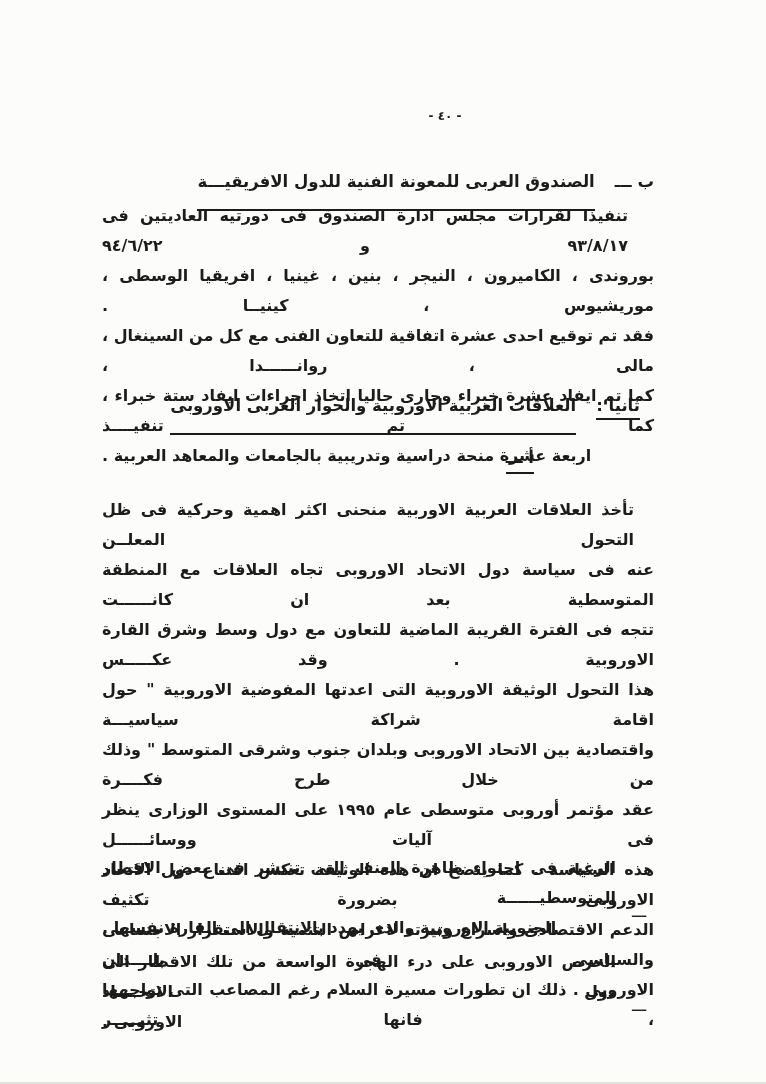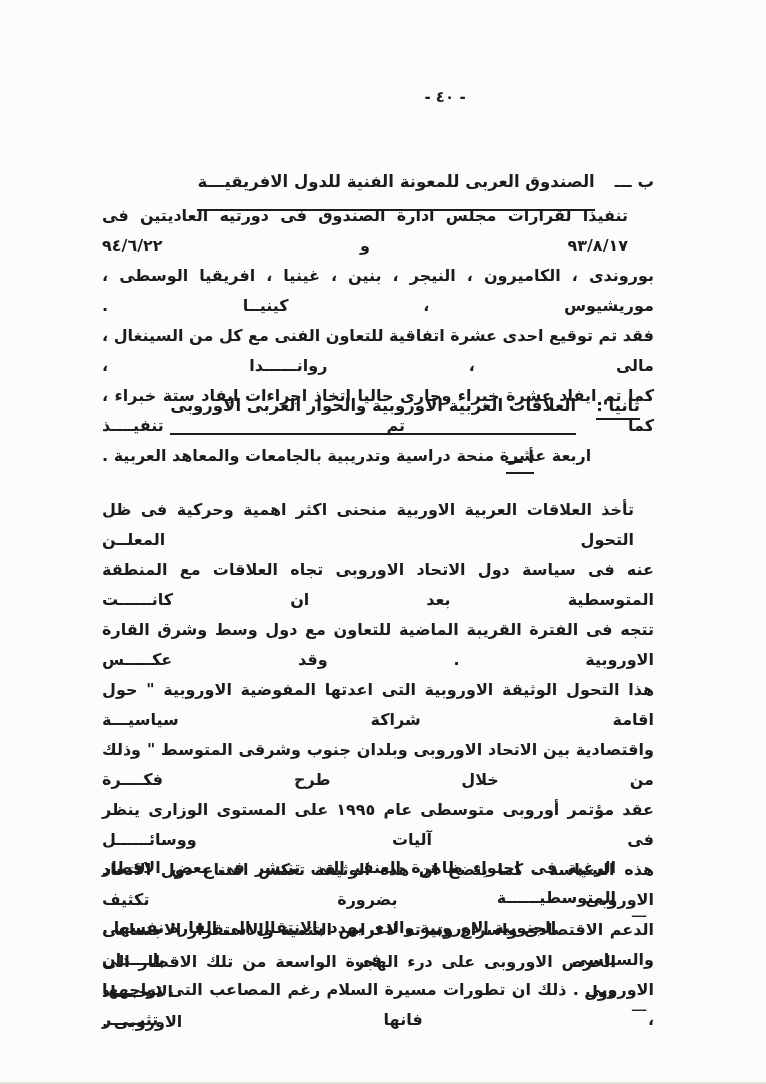--- a/index.html
+++ b/index.html
@@ -10,22 +10,22 @@
     color: #1c1c1c;
     font-family: "DejaVu Sans", sans-serif;
     direction: rtl;
     overflow: hidden;
   }
   .page { position: absolute; inset: 0; border-bottom: 2px solid #e3e3df; }
 
   .blk { position: absolute; right: 112px; left: 102px; }
 
   .pagenum {
-    position: absolute; top: 88px; left: 124px; right: 0;
-    text-align: center; font-size: 15px; font-weight: 700; letter-spacing: 1px;
+    position: absolute; top: 109px; left: 124px; right: 0;
+    text-align: center; font-size: 12px; font-weight: 700; letter-spacing: 1px;
   }
 
   .ln { font-size: 16px; line-height: 30px; font-weight: 600; text-align: left; }
   .j  { text-align: justify; text-align-last: justify; }
   .ind1 { padding-right: 26px; }  
   .ind2 { padding-right: 20px; }  
   .endshort1 { padding-right: 38px; } 
 
   .h { display: flex; align-items: baseline; gap: 20px; font-size: 16.5px; font-weight: 700; }
   .h .title { border-bottom: 2.5px solid #1b1b1b; padding-bottom: 18px; }

